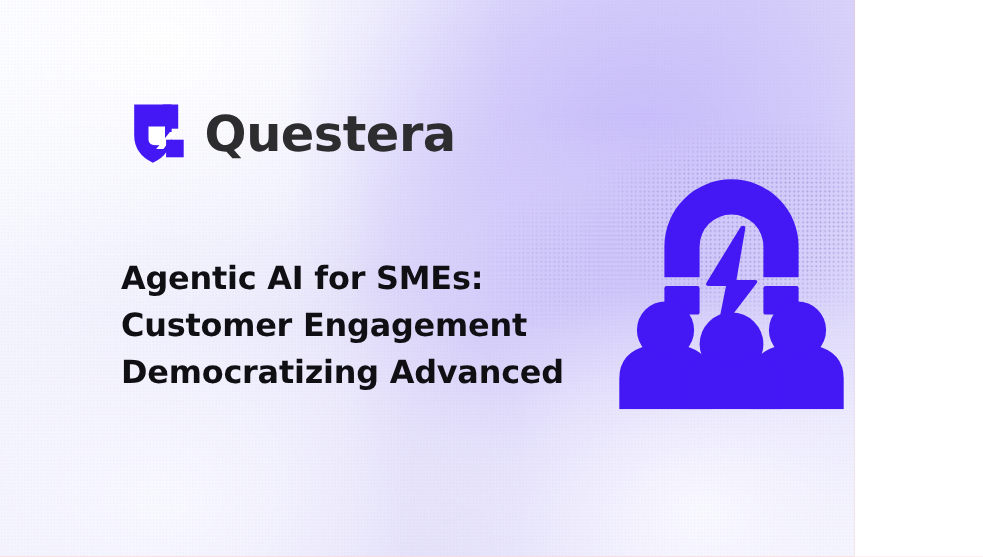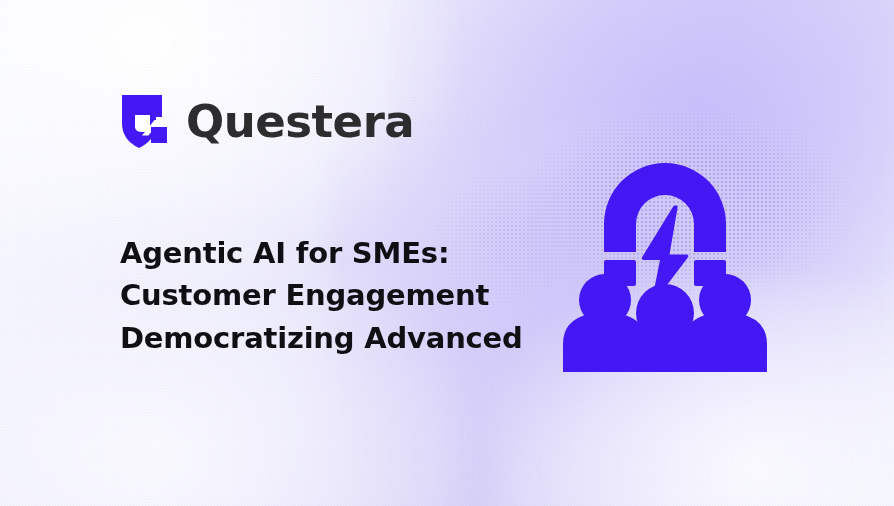--- a/index.html
+++ b/index.html
@@ -7,21 +7,21 @@
     margin: 0;
     padding: 0;
     background: #ffffff;
   }
   body {
     font-family: "Liberation Sans", sans-serif;
   }
 
   .banner {
     position: relative;
-    width: 894px;
+    width: 777px;
     height: 506px;
     overflow: hidden;
     background: #fca5a5;
   }
 
   
   .bg-base {
     position: absolute;
     inset: 0;
     background:
@@ -173,21 +173,20 @@
     font-family: "DejaVu Sans", sans-serif;
     font-size: 29px;
     font-weight: 700;
     line-height: 1.46;
     letter-spacing: -0.2px;
     color: #101014;
   }
   .headline .ln {
     display: block;
     white-space: nowrap;
-    margin-left: 10px;
   }
 
   
   .illustration {
     position: absolute;
     left: 549px;
     top: 148px;
     width: 232px;
     height: 224px;
   }

